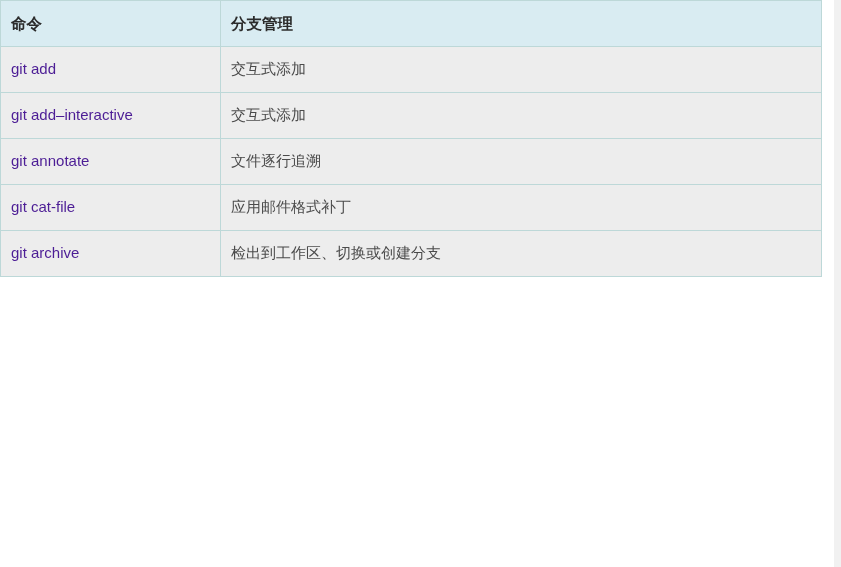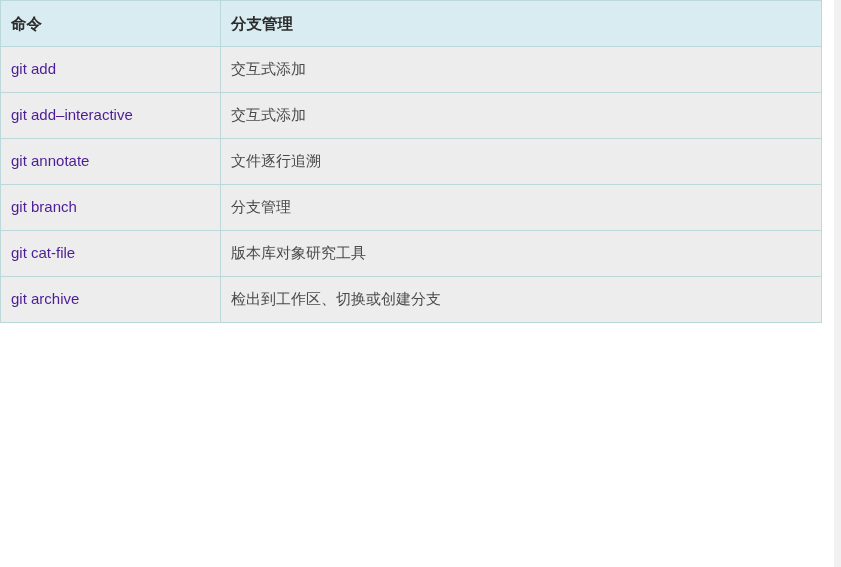--- a/index.html
+++ b/index.html
@@ -114,26 +114,22 @@
           </tr>
           <tr>
             <td class="cmd-cell"><a class="cmd-link" href="#">git add–interactive</a></td>
             <td class="desc-cell">交互式添加</td>
           </tr>
           <tr>
             <td class="cmd-cell"><a class="cmd-link" href="#">git annotate</a></td>
             <td class="desc-cell">文件逐行追溯</td>
           </tr>
           <tr>
-            <td class="cmd-cell"><a class="cmd-link" href="#">git branch</a></td>
-            <td class="desc-cell">分支管理</td>
-          </tr>
-          <tr>
             <td class="cmd-cell"><a class="cmd-link" href="#">git cat-file</a></td>
-            <td class="desc-cell">版本库对象研究工具</td>
+            <td class="desc-cell">应用邮件格式补丁</td>
           </tr>
           <tr>
             <td class="cmd-cell"><a class="cmd-link" href="#">git archive</a></td>
             <td class="desc-cell">检出到工作区、切换或创建分支</td>
           </tr>
         </tbody>
     </table>
   </div>
 
   <div id="scrollbar-track"></div>

